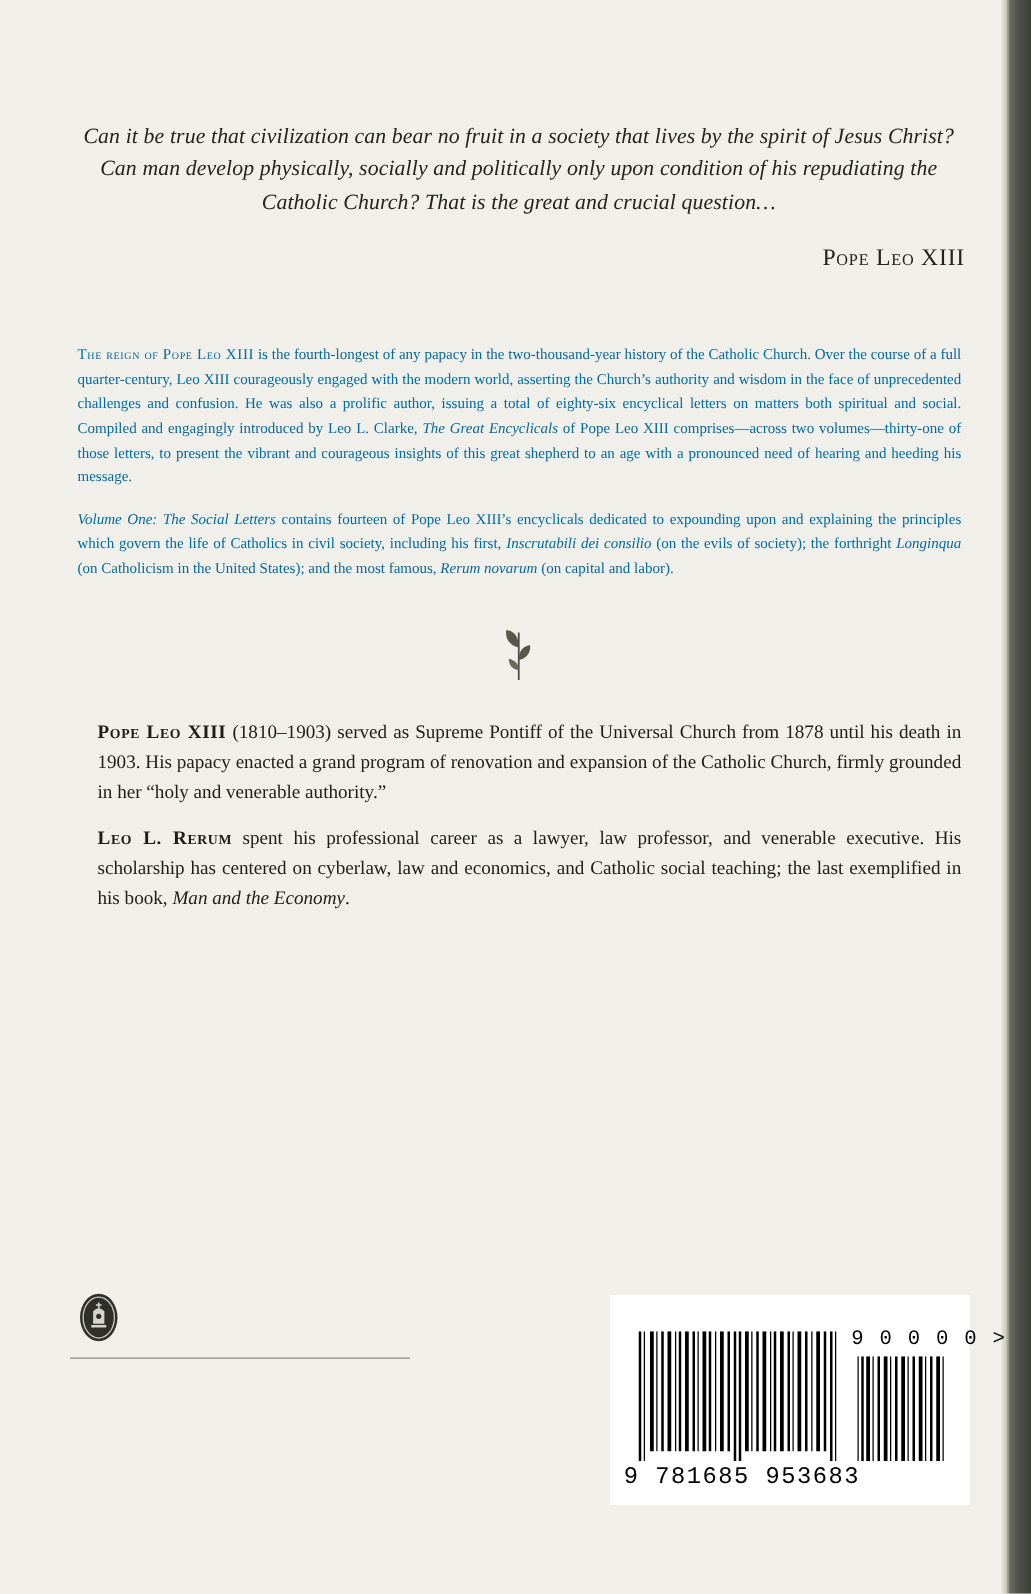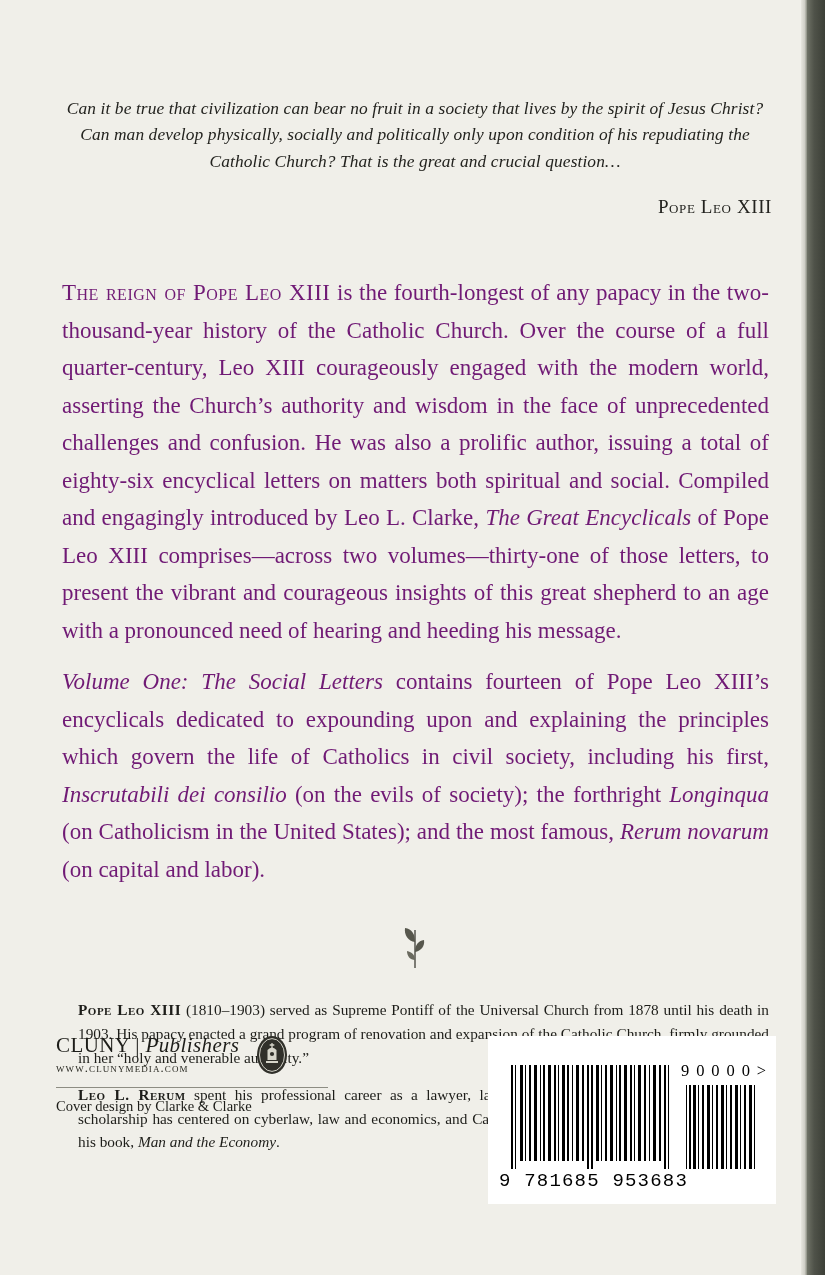--- a/index.html
+++ b/index.html
@@ -66,25 +66,25 @@
     letter-spacing: 0.6px;
     color: #23231f;
   }
   .attr-caps {
     font-size: 19px;
   }
 
   
   .blurb {
     margin-top: 56px;
-    font-size: 23px;
+    font-size: 12px;
     line-height: 1.63;
     text-align: justify;
     text-justify: inter-word;
-    color: #701a75;
+    color: #0369a1;
     padding: 0 5px 0 6px;
   }
   .blurb p { margin: 0 0 14px 0; }
   .blurb p:last-child { margin-bottom: 0; }
   .smallcaps {
     font-variant: small-caps;
     letter-spacing: 0.5px;
   }
   em.ttl { font-style: italic; }
 
@@ -200,21 +200,21 @@
     position: absolute;
     left: 196px;
     top: 48px;
     width: 72px;
     height: 84px;
   }
   .addon-digits {
     position: absolute;
     left: 192px;
     top: 24px;
-    font-family: Liberation Serif, serif;
+    font-family: Liberation Mono, monospace;
     font-size: 16.5px;
     letter-spacing: 1.4px;
     color: #000;
     white-space: nowrap;
   }
   svg { display: block; }
 </style>
 </head>
 <body>
 
@@ -244,38 +244,33 @@
       </svg>
     </div>
 
     <div class="bios">
       <p><span class="name">Pope Leo XIII</span><span> (1810–1903) served as Supreme Pontiff of the Universal Church from 1878 until his death in 1903. His papacy enacted a grand program of renovation and expansion of the Catholic Church, firmly grounded in her “holy and venerable authority.”</span></p>
       <p><span class="name">Leo L. Rerum</span><span> spent his professional career as a lawyer, law professor, and venerable executive. His scholarship has centered on cyberlaw, law and economics, and Catholic social teaching; the last exemplified in his book, </span><em class="ttl">Man and the Economy</em><span>.</span></p>
     </div>
 
     <div class="footer">
       <div class="pub-row">
-        <div>
-          <div class="pub-name"><span>CLUNY</span><span> | </span><span class="pubital">Publishers</span></div>
-          <div class="pub-url">www.clunymedia.com</div>
-        </div>
         <div class="logo">
           <svg width="34" height="42" viewBox="0 0 34 42" aria-hidden="true">
             <ellipse cx="17" cy="21" rx="15" ry="19" fill="#30302a"></ellipse>
             <ellipse cx="17" cy="21" rx="12.5" ry="16.4" fill="none" stroke="#cfcec4" stroke-width="1"></ellipse>
             <path d="M11 27 h12 v2 h-12 z" fill="#d6d5ca"></path>
             <path d="M12.5 16 q4.5 -5 9 0 v10 h-9 z" fill="#d6d5ca"></path>
             <path d="M17 9 v5 M14.7 11 h4.6" stroke="#d6d5ca" stroke-width="1.3"></path>
             <circle cx="17" cy="20" r="2.1" fill="#30302a"></circle>
           </svg>
         </div>
       </div>
       <div class="rule"></div>
       <div class="credits">
-        <div>Cover design by Clarke &amp; Clarke</div>
       </div>
     </div>
 
     <div class="barcode-box">
       <div class="isbn-text">ISBN 978-1-68595-368-3</div>
 
       <div class="ean-main">
         <svg width="164" height="104" viewBox="0 0 164 104" aria-hidden="true">
           <rect x="0" y="0" width="164" height="104" fill="#ffffff"></rect>
           <g fill="#000000">

